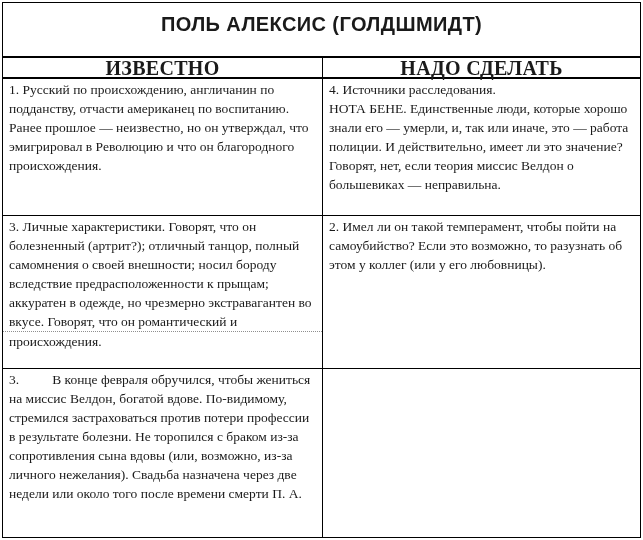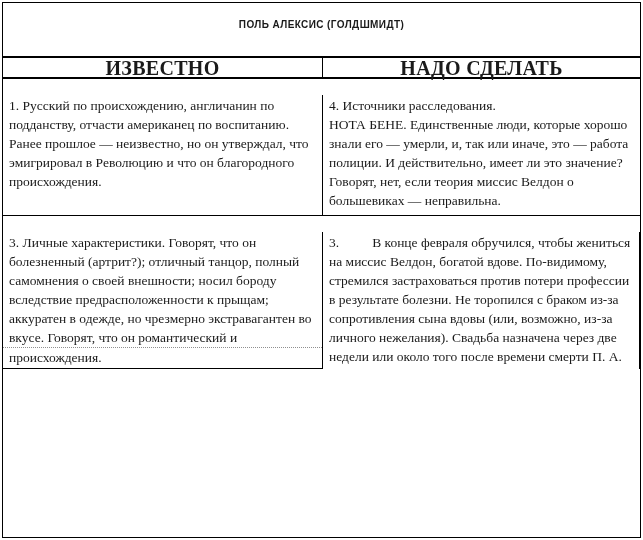--- a/index.html
+++ b/index.html
@@ -31,21 +31,21 @@
 
   .title-cell {
     grid-column: 1 / 3;
     box-sizing: border-box;
     border-bottom: 2px solid #000;
     display: flex;
     align-items: center;
     justify-content: center;
     font-family: "Liberation Sans", "DejaVu Sans", sans-serif;
     font-weight: bold;
-    font-size: 10px;
+    font-size: 20px;
     letter-spacing: 0.4px;
     padding-bottom: 10px;
   }
 
   .hdr {
     box-sizing: border-box;
     border-bottom: 2px solid #000;
     font-weight: bold;
     font-size: 20px;
     text-align: center;
@@ -54,21 +54,20 @@
     letter-spacing: 0.3px;
   }
 
   .v-divider { border-right: 1px solid #000; }
 
   .cell {
     box-sizing: border-box;
     padding: 1px 4px 0 6px;
     white-space: pre-wrap;
     overflow: hidden;
-    margin-top: 16px;
   }
 
   .rb { border-bottom: 1px solid #000; }
 
   .dotted-sep {
     height: 0;
     border-top: 1px dotted #8f8f8f;
     margin: 0 -4px 0 -6px;
   }
 
@@ -95,17 +94,18 @@
 
   <div class="hdr">НАДО СДЕЛАТЬ</div>
 
   <div class="cell v-divider rb"><span>1. Русский по происхождению, англичанин по подданству, отчасти американец по воспитанию. Ранее прошлое — неизвестно, но он утверждал, что эмигрировал в Революцию и что он благородного происхождения.</span></div>
 
   <div class="cell rb"><span>4. Источники расследования.
 НОТА </span><span class="wavy">БЕНЕ</span><span>. Единственные люди, которые хорошо знали его — умерли, и, так или иначе, это — работа полиции. И действительно, имеет ли это значение? Говорят, нет, если теория миссис Велдон о большевиках — неправильна.</span></div>
 
   <div class="cell v-divider rb"><span>3. Личные характеристики. Говорят, что он болезненный (артрит?); отличный танцор, полный самомнения о своей внешности; носил бороду вследствие предрасположенности к прыщам; аккуратен в одежде, но чрезмерно экстравагантен во вкусе. Говорят, что он романтический и</span><div class="dotted-sep"></div><span>происхождения.</span></div>
 
+  <div class="cell rb"><span>2. Имел ли он такой темперамент, чтобы пойти на самоубийство? Если это возможно, то разузнать об этом у коллег (или у его любовницы).</span></div>
 
   <div class="cell v-divider"><span>3.</span><span class="tab-space"></span><span>В конце февраля обручился, чтобы жениться на миссис Велдон, богатой вдове. По-видимому, стремился застраховаться против потери профессии в результате болезни. Не торопился с браком из-за сопротивления сына вдовы (или, возможно, из-за личного нежелания). Свадьба назначена через две недели или около того после времени смерти П. А.</span></div>
 
 
 </div>
 
 </body></html>

